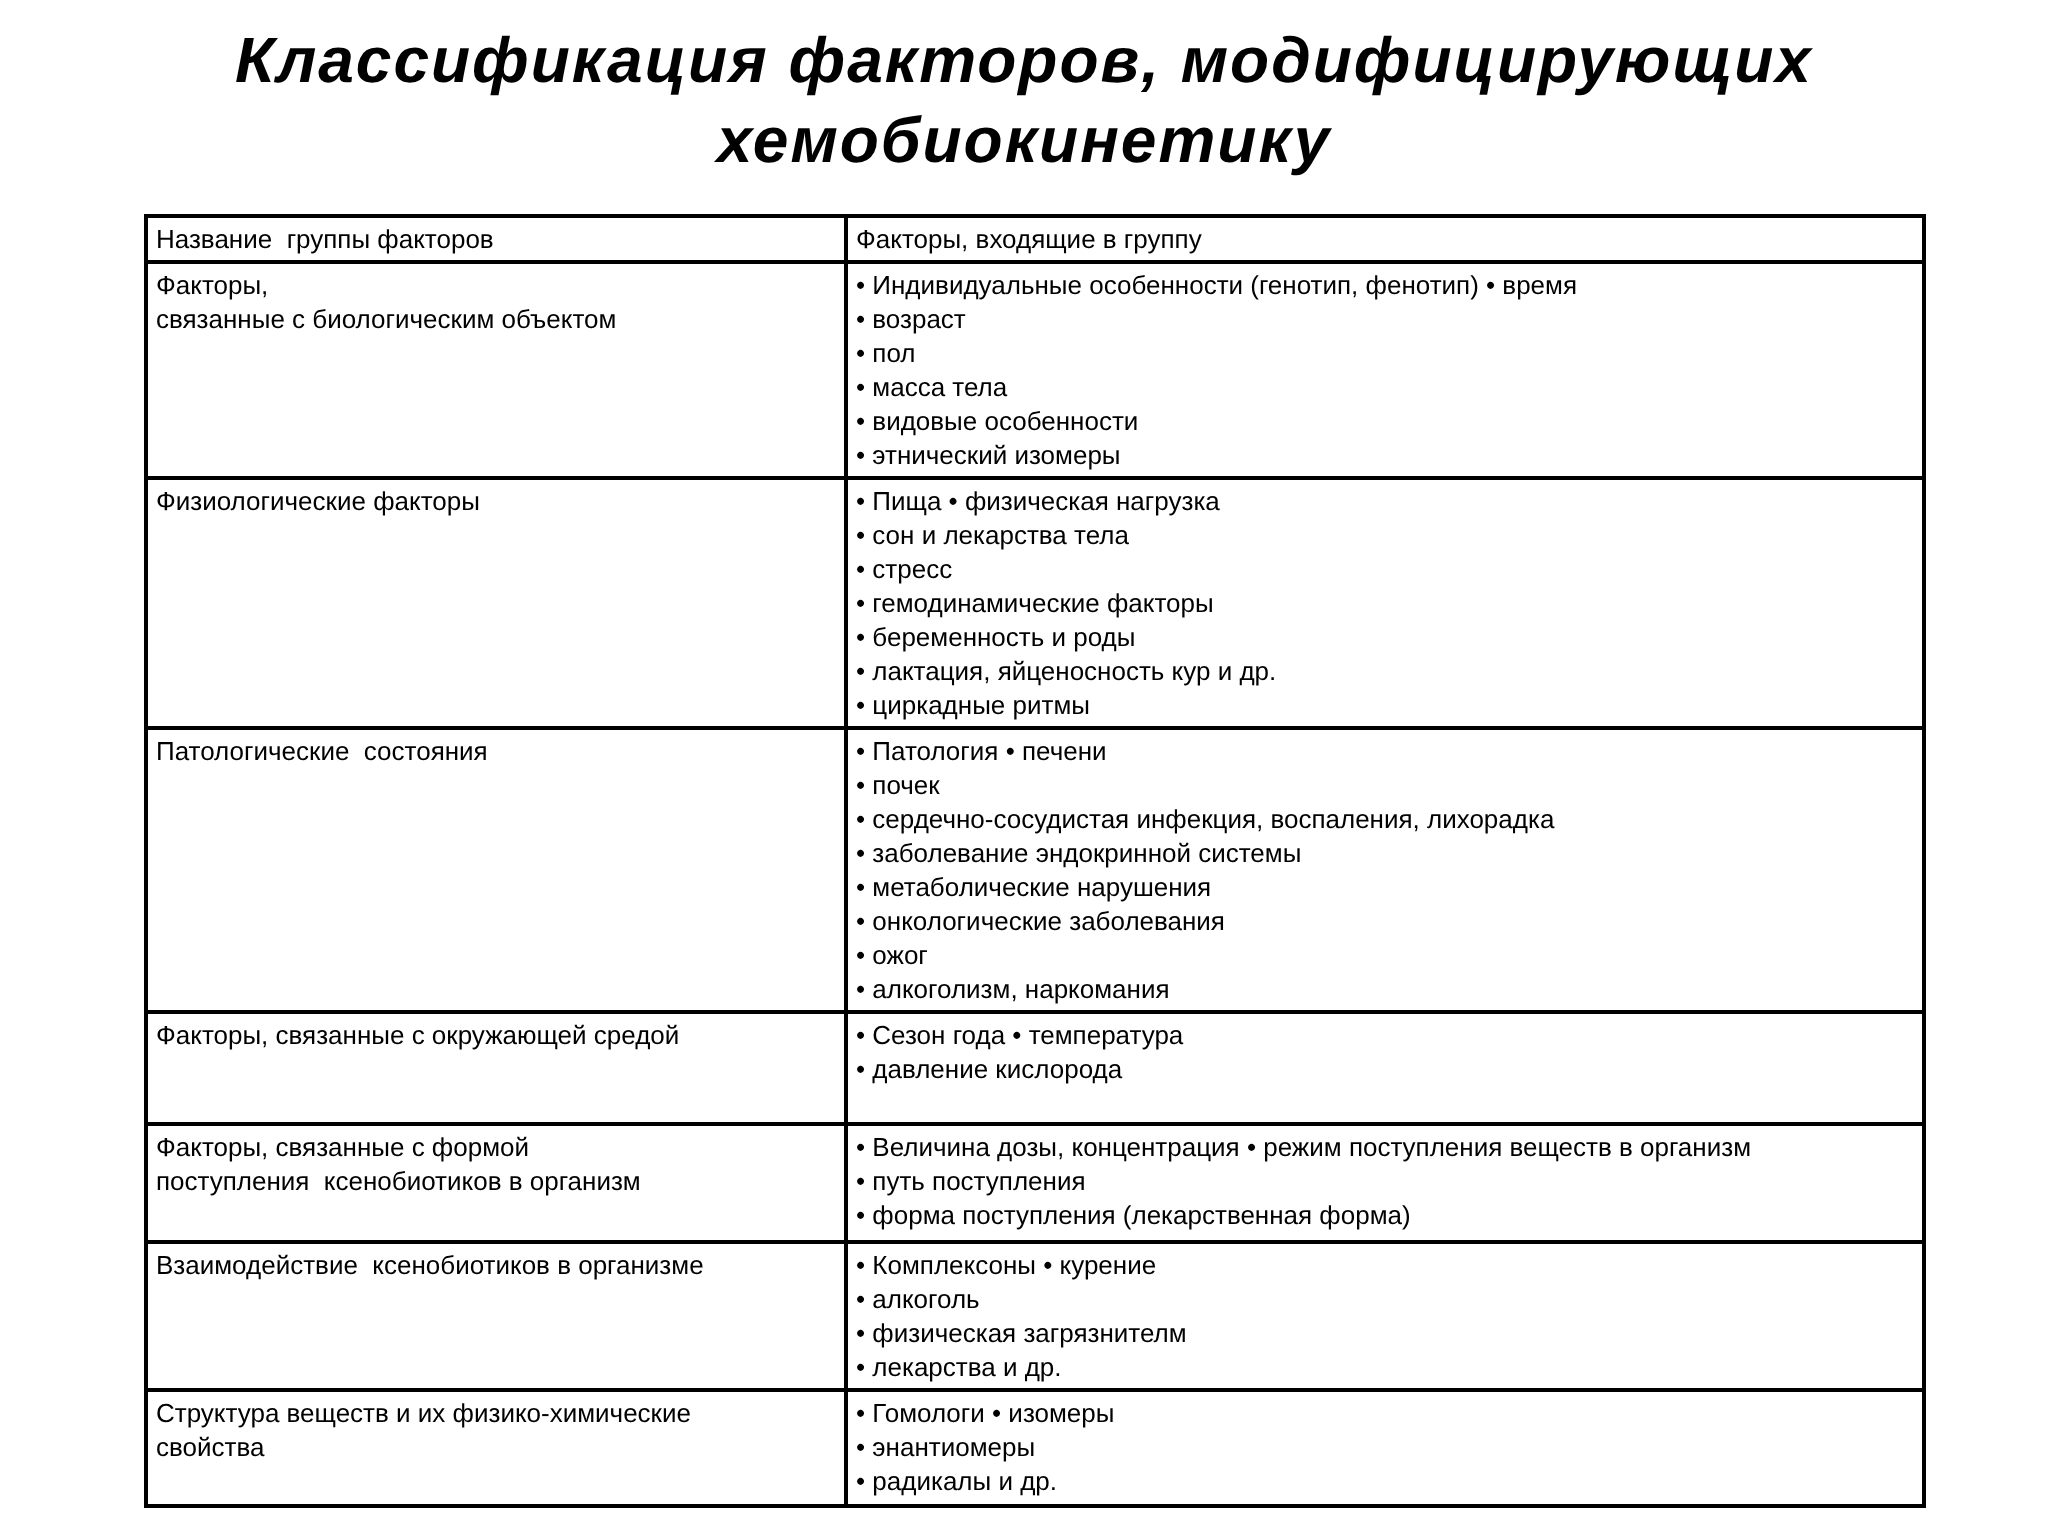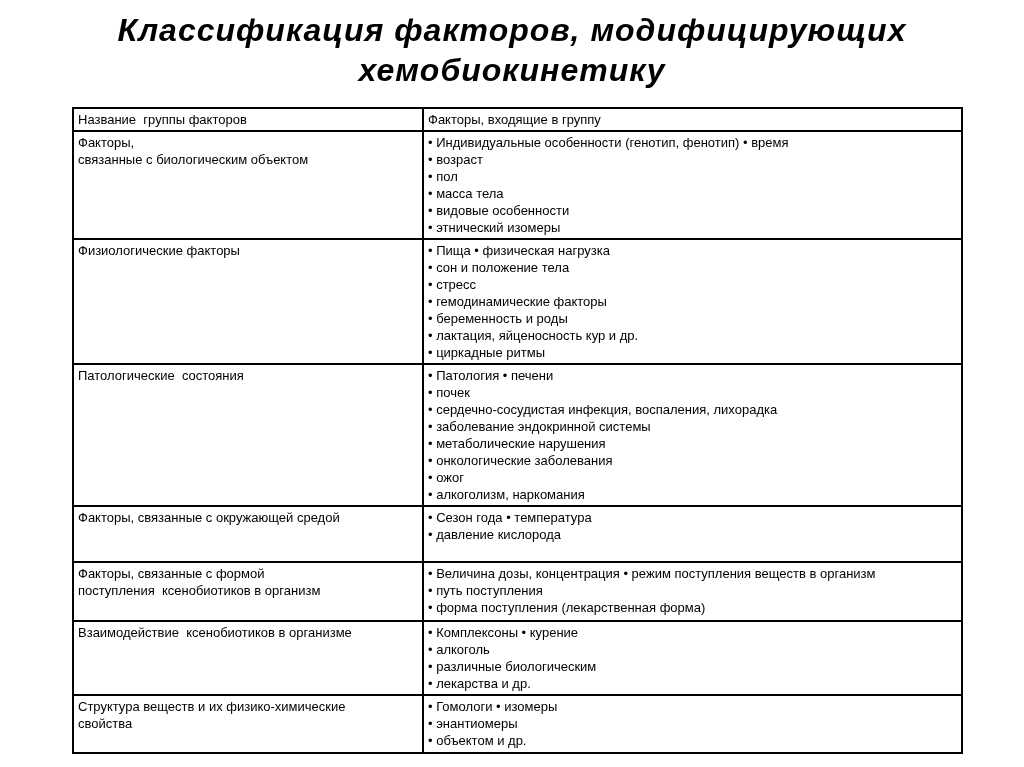--- a/index.html
+++ b/index.html
@@ -88,21 +88,21 @@
             <div class="factor-line">• пол</div>
             <div class="factor-line">• масса тела</div>
             <div class="factor-line">• видовые особенности</div>
             <div class="factor-line">• этнический изомеры</div>
           </td>
         </tr>
         <tr>
           <td class="group-cell">Физиологические факторы</td>
           <td class="factors-cell">
             <div class="factor-line">• Пища • физическая нагрузка</div>
-            <div class="factor-line">• сон и положение тела</div>
+            <div class="factor-line">• сон и лекарства тела</div>
             <div class="factor-line">• стресс</div>
             <div class="factor-line">• гемодинамические факторы</div>
             <div class="factor-line">• беременность и роды</div>
             <div class="factor-line">• лактация, яйценосность кур и др.</div>
             <div class="factor-line">• циркадные ритмы</div>
           </td>
         </tr>
         <tr>
           <td class="group-cell">Патологические  состояния</td>
           <td class="factors-cell">
@@ -130,28 +130,28 @@
             <div class="factor-line">• Величина дозы, концентрация • режим поступления веществ в организм</div>
             <div class="factor-line">• путь поступления</div>
             <div class="factor-line">• форма поступления (лекарственная форма)</div>
           </td>
         </tr>
         <tr>
           <td class="group-cell">Взаимодействие  ксенобиотиков в организме</td>
           <td class="factors-cell">
             <div class="factor-line">• Комплексоны • курение</div>
             <div class="factor-line">• алкоголь</div>
-            <div class="factor-line">• различные биологическим</div>
+            <div class="factor-line">• физическая загрязнителм</div>
             <div class="factor-line">• лекарства и др.</div>
           </td>
         </tr>
         <tr>
           <td class="group-cell">Структура веществ и их физико-химические
 свойства</td>
           <td class="factors-cell">
             <div class="factor-line">• Гомологи • изомеры</div>
             <div class="factor-line">• энантиомеры</div>
-            <div class="factor-line">• объектом и др.</div>
+            <div class="factor-line">• радикалы и др.</div>
           </td>
         </tr>
       </tbody>
   </table>
 </div>
 
 </body></html>

